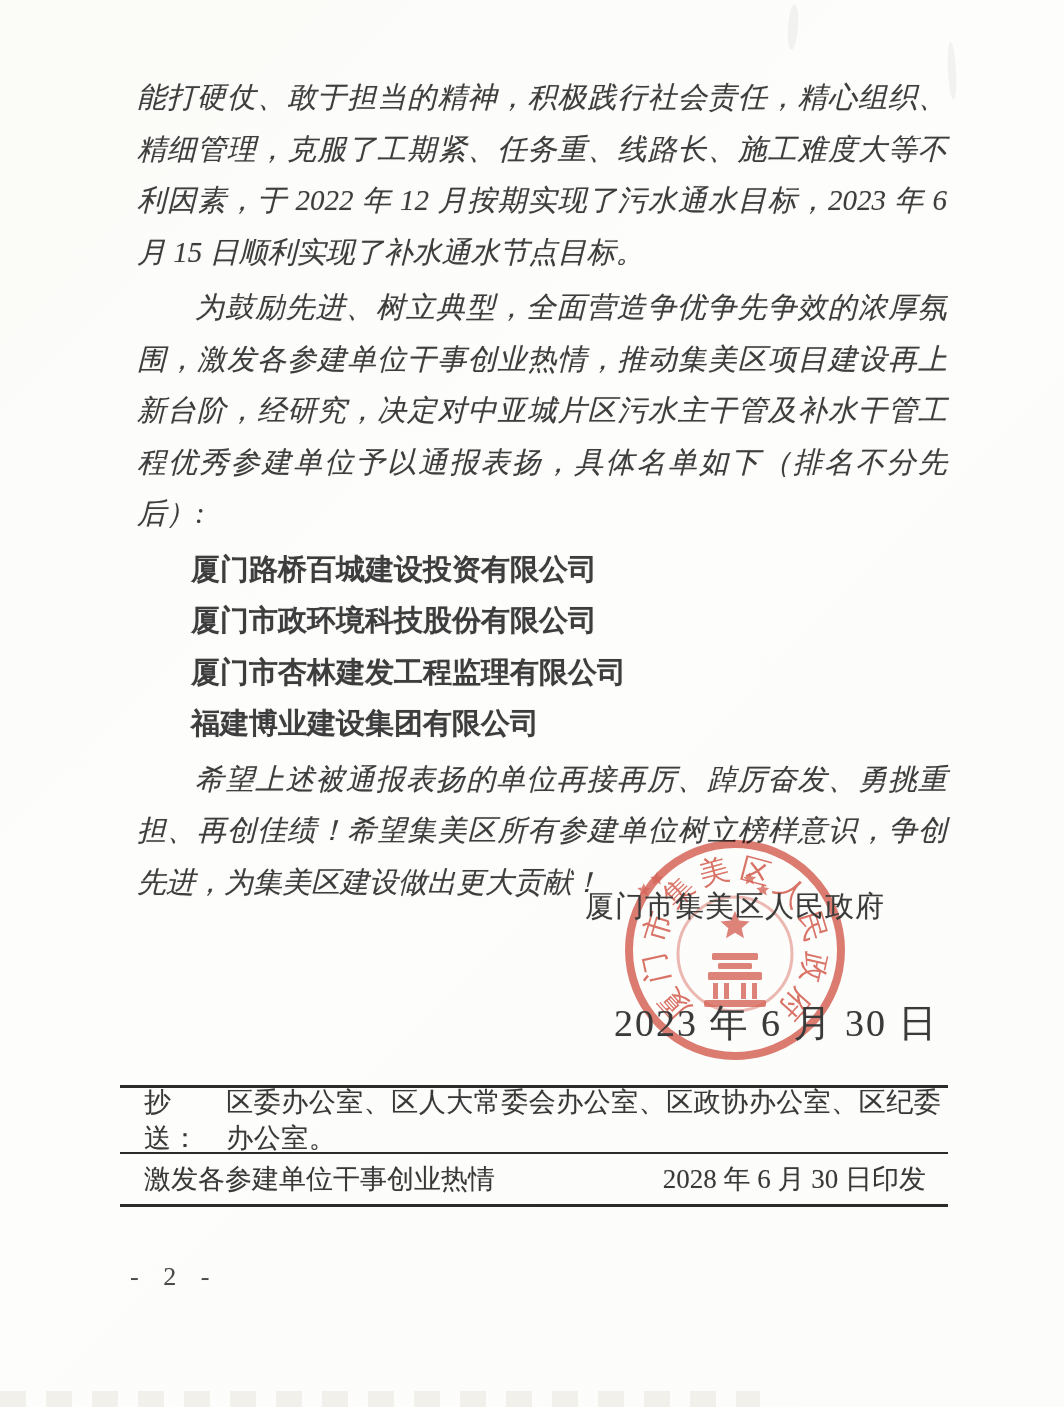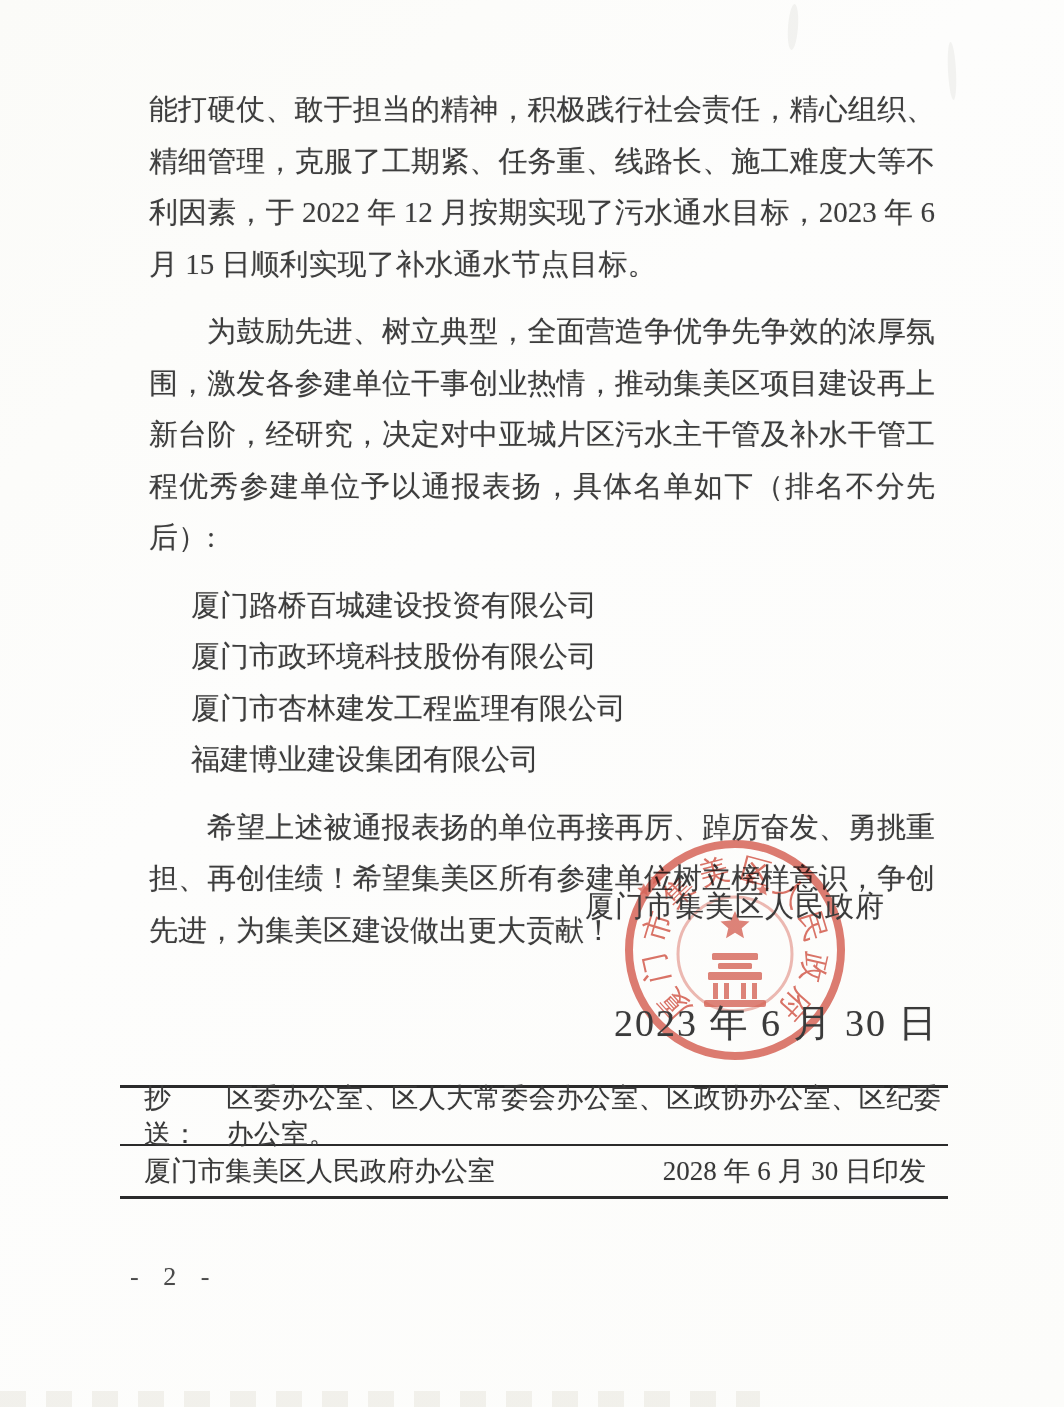--- a/index.html
+++ b/index.html
@@ -10,23 +10,23 @@
     position:relative;overflow:hidden;
   }
   .page{position:absolute;inset:0;}
   
   .doc-body{
     position:absolute;top:68px;left:133px;width:818px;
     font-size:29px;line-height:51.5px;color:#3d3d3d;
     text-align:justify;text-justify:inter-ideograph;
     text-shadow:0 0 1px rgba(90,90,90,.35);
   }
-  .doc-body p{margin:16px;padding:0;}
+  .doc-body p{margin:4px;padding:0;font-style:italic;}
   .doc-body p.indent{text-indent:2em;}
-  .company-list{margin:0;padding:0;list-style:none;}
+  .company-list{margin:0;padding:0;list-style:none;font-weight:bold;}
   .company-list li{text-indent:2em;}
   
   .sig-name{
     position:absolute;top:887px;left:585px;
     font-size:29px;color:#3a3a3a;letter-spacing:1px;
     text-shadow:0 0 1px rgba(90,90,90,.35);white-space:nowrap;z-index:3;
   }
   .sig-date{
     position:absolute;top:998px;left:614px;
     font-size:38px;color:#3a3a3a;letter-spacing:2px;
@@ -39,21 +39,21 @@
   }
   
   .footer{
     position:absolute;top:1085px;left:120px;width:828px;
     color:#333;z-index:1;
   }
   .rule{background:#2b2b2b;width:100%;}
   .rule.thick{height:3px;}
   .rule.thin{height:2px;}
   .cc-row{
-    height:56px;display:flex;align-items:center;padding-left:24px;
+    height:64px;display:flex;align-items:center;padding-left:24px;
     font-size:27px;letter-spacing:.5px;color:#383838;
     text-shadow:0 0 1px rgba(90,90,90,.3);
   }
   .office-row{
     height:50px;display:flex;align-items:center;justify-content:space-between;
     padding-left:24px;padding-right:22px;
     font-size:27px;color:#383838;text-shadow:0 0 1px rgba(90,90,90,.3);
   }
   .cc-label{margin-right:10px;}
   
@@ -130,21 +130,21 @@
   <div class="sig-date">2023 年 6 月 30 日</div>
 
   <div class="footer">
     <div class="rule thick"></div>
     <div class="cc-row">
       <span class="cc-label">抄送：</span>
       <span>区委办公室、区人大常委会办公室、区政协办公室、区纪委办公室。</span>
     </div>
     <div class="rule thin"></div>
     <div class="office-row">
-      <span>厦门市集美区人民政府办公室</span>
+      <span>激发各参建单位干事创业热情</span>
       <span>2028 年 6 月 30 日印发</span>
     </div>
     <div class="rule thick"></div>
   </div>
 
   <div class="page-num">- 2 -</div>
 
   <div class="binding"></div>
 </div>
 

